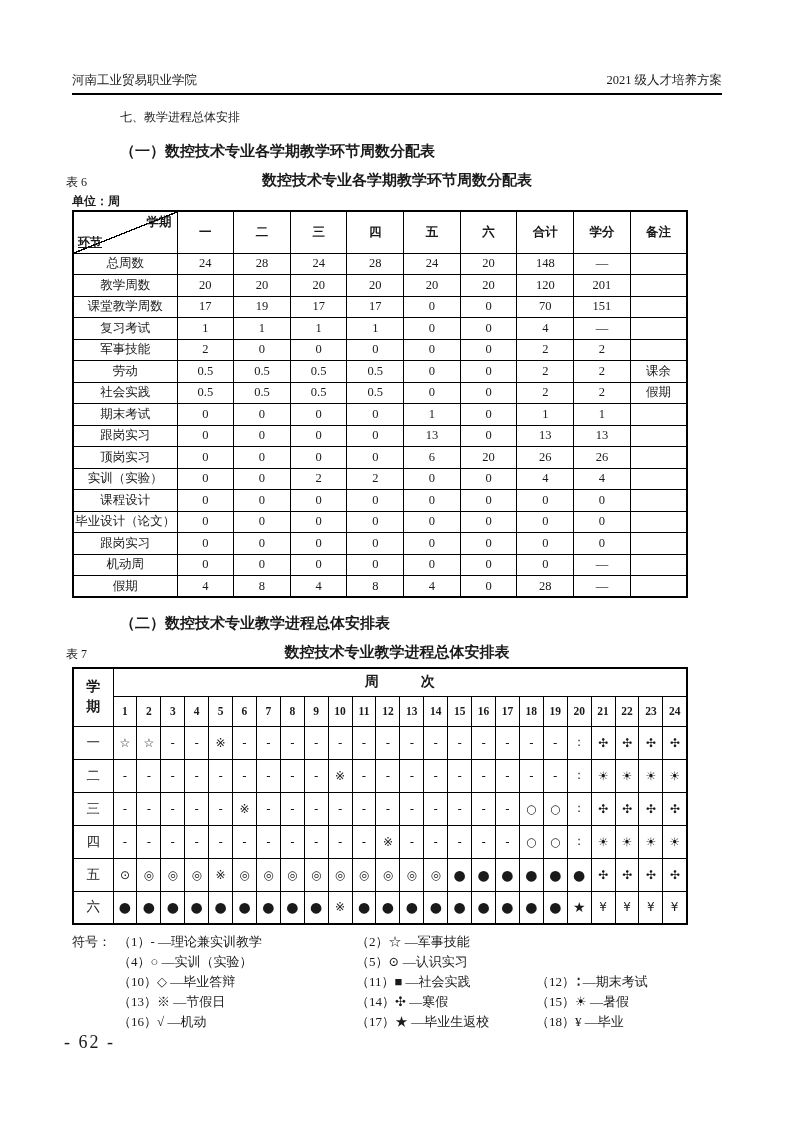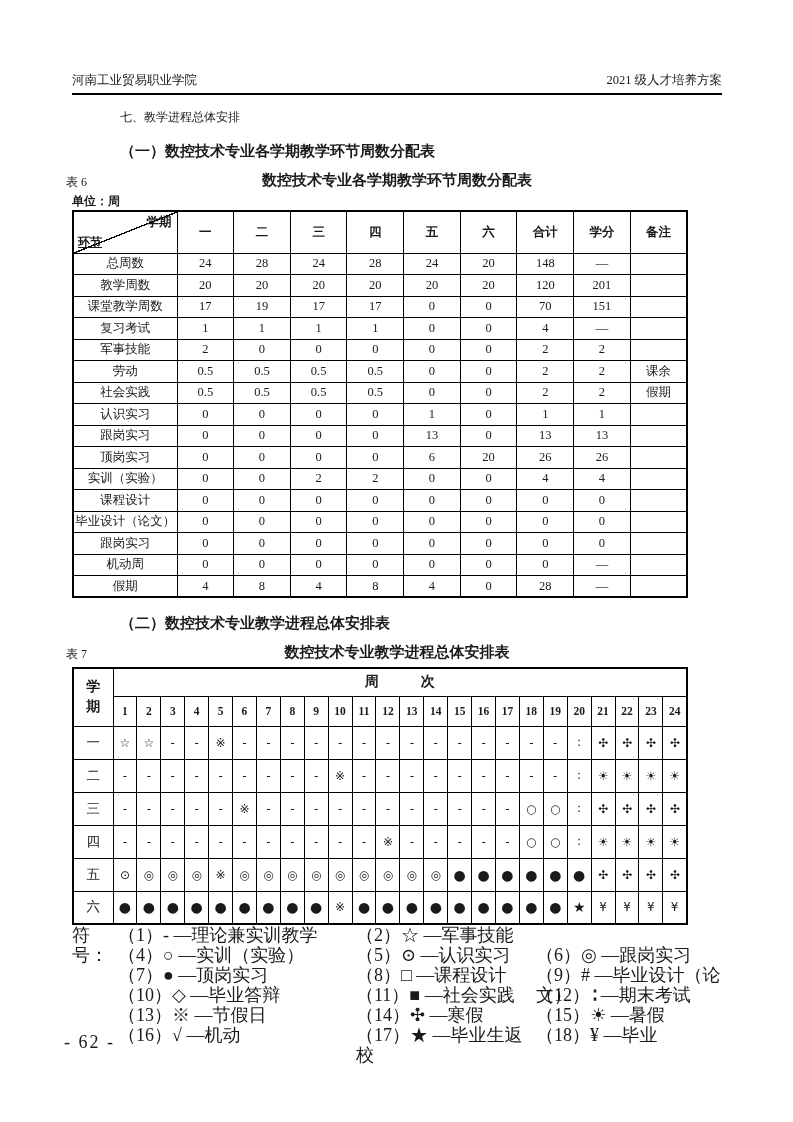--- a/index.html
+++ b/index.html
@@ -47,21 +47,21 @@
   #table7 .wk-num { font-size:11.5px; font-weight:bold; height:30px;
     font-family:"Liberation Serif","DejaVu Serif",serif; }
   #table7 .sem-corner { font-size:14px; font-weight:bold; width:40px;
     word-break:break-all; line-height:1.45; padding:0 11px; }
   #table7 tbody td { height:33px; font-size:12px; padding:0;
     font-family:"DejaVu Sans","Liberation Sans",sans-serif; }
   #table7 tbody td.sem-label { font-size:13.5px;
     font-family:"Liberation Serif","DejaVu Serif",serif; }
   #table7 td.sym-dot { font-size:14px; }
   
-  .legend { font-size:18px; }
+  .legend { margin-top:7px; font-size:13px; }
   .legend-line { display:grid; grid-template-columns:46px 238px 180px auto;
     height:20px; line-height:20px; }
   .legend-line .pref { }
   .page-number { position:absolute; left:64px; top:1032px; font-size:18px; letter-spacing:2px; }
 </style>
 </head>
 <body>
 
 <div class="page">
 
@@ -180,21 +180,21 @@
           <td>0.5</td>
           <td>0.5</td>
           <td>0.5</td>
           <td>0</td>
           <td>0</td>
           <td>2</td>
           <td>2</td>
           <td>假期</td>
         </tr>
         <tr>
-          <td>认识实习</td>
+          <td>期末考试</td>
           <td>0</td>
           <td>0</td>
           <td>0</td>
           <td>0</td>
           <td>1</td>
           <td>0</td>
           <td>1</td>
           <td>1</td>
           <td></td>
         </tr>
@@ -509,27 +509,20 @@
   <div class="legend" id="legend">
       <div class="legend-line">
         <span class="pref">符号：</span>
         <span>（1）- —理论兼实训教学</span>
         <span>（2）☆ —军事技能</span>
       </div>
       <div class="legend-line">
         <span class="pref"></span>
         <span>（4）○ —实训（实验）</span>
         <span>（5）⊙ —认识实习</span>
-        <span>（6）◎ —跟岗实习</span>
-      </div>
-      <div class="legend-line">
-        <span class="pref"></span>
-        <span>（7）● —顶岗实习</span>
-        <span>（8）□ —课程设计</span>
-        <span>（9）# —毕业设计（论文）</span>
       </div>
       <div class="legend-line">
         <span class="pref"></span>
         <span>（10）◇ —毕业答辩</span>
         <span>（11）■ —社会实践</span>
         <span>（12）∶ —期末考试</span>
       </div>
       <div class="legend-line">
         <span class="pref"></span>
         <span>（13）※ —节假日</span>

